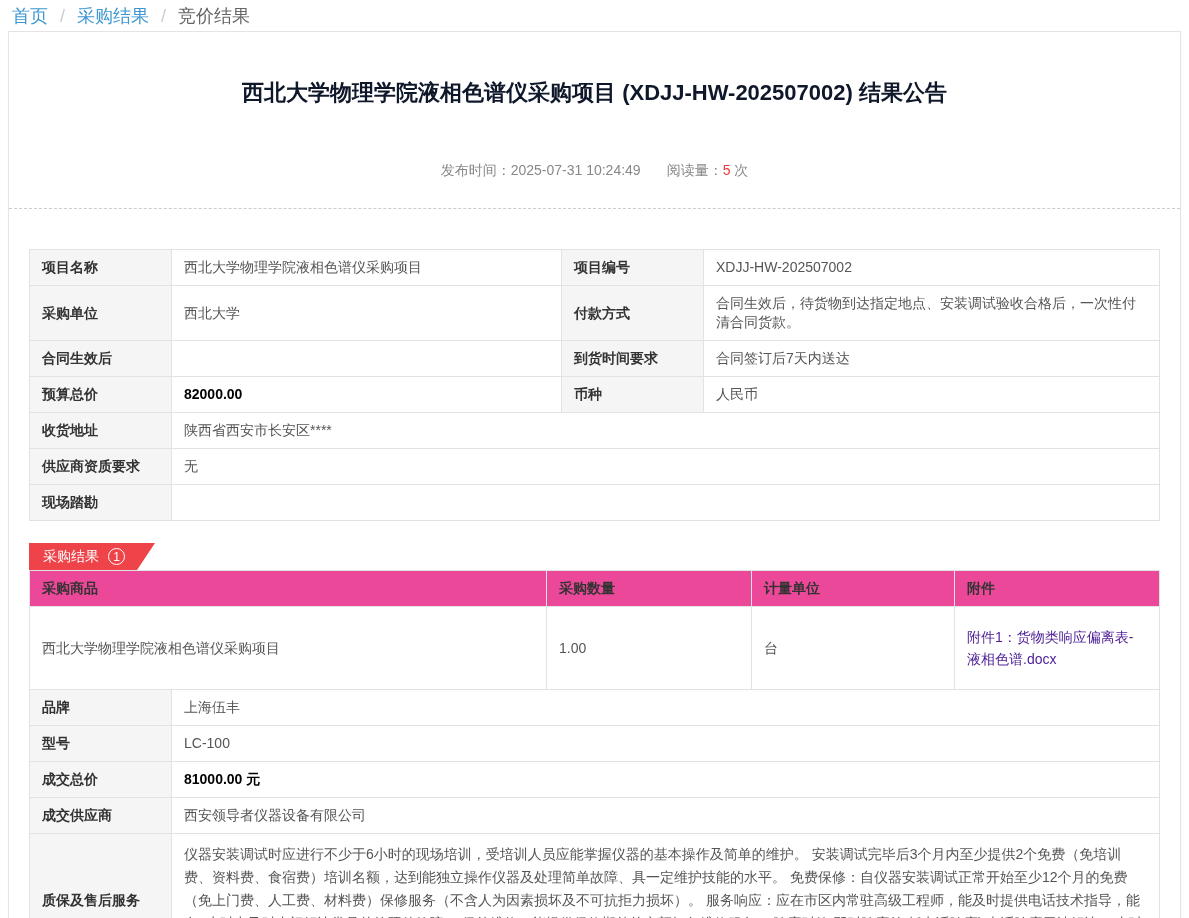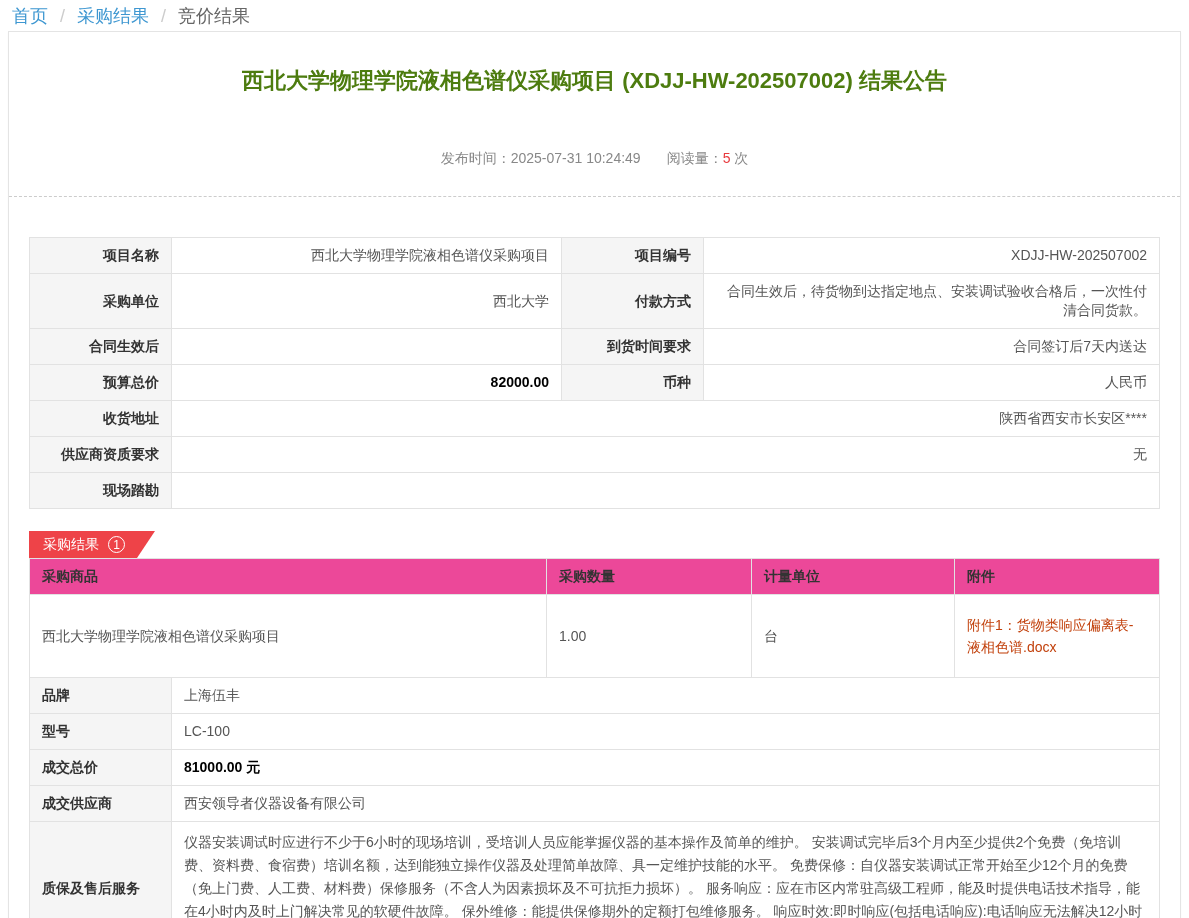--- a/index.html
+++ b/index.html
@@ -25,26 +25,26 @@
 
   
   .card {
     margin: 0 8px;
     background: #fff;
     border: 1px solid #e4e4e4;
     min-height: 886px;
     box-shadow: 0 1px 2px rgba(0,0,0,0.03);
   }
   .title {
-    margin: 0;
+    margin: 12px;
     padding: 34px 60px 0 60px;
     text-align: center;
     font-size: 22px;
     font-weight: bold;
-    color: #4d7c0f;
+    color: #0f172a;
     line-height: 30px;
   }
   .meta {
     margin-top: 54px;
     text-align: center;
     color: #888;
     font-size: 14px;
   }
   .meta .gap { display: inline-block; width: 26px; }
   .red { color: #e8393d; }
@@ -64,21 +64,21 @@
     line-height: 19px;
     color: #555;
     vertical-align: middle;
     word-break: break-word;
   }
   td.th {
     background: #f5f5f5;
     font-weight: bold;
     color: #333;
   }
-  .info-table tr { height: 36px; text-align: right; }
+  .info-table tr { height: 36px; }
   .price { color: #000000; font-weight: bold; }
 
   
   .ribbon-wrap { margin-top: 22px; }
   .ribbon {
     display: inline-flex;
     align-items: center;
     background: #ee4348;
     color: #fff;
     font-size: 14px;
@@ -96,21 +96,21 @@
     border-radius: 50%;
     font-size: 12px;
     margin-left: 9px;
     line-height: 1;
   }
   .result-table td.th { background: #ec4899; margin-top: 38px; }
   .result-table .product-row td { padding-top: 19px; padding-bottom: 19px; }
   .detail-table { margin-top: -1px; }
   .detail-table tr { height: 35px; }
   .detail-table td.service-text { line-height: 23px; padding-top: 9px; padding-bottom: 9px; color: #555; }
-  .link { color: #c2410c; text-decoration: none; cursor: pointer; line-height: 22px; }
+  .link { color: #4c1d95; text-decoration: none; cursor: pointer; line-height: 22px; }
 </style>
 </head>
 <body>
 
 <div class="breadcrumb">
   <a class="bc-link">首页</a>
   <span class="bc-sep">/</span>
   <a class="bc-link">采购结果</a>
   <span class="bc-sep">/</span>
   <span class="bc-current">竞价结果</span>

